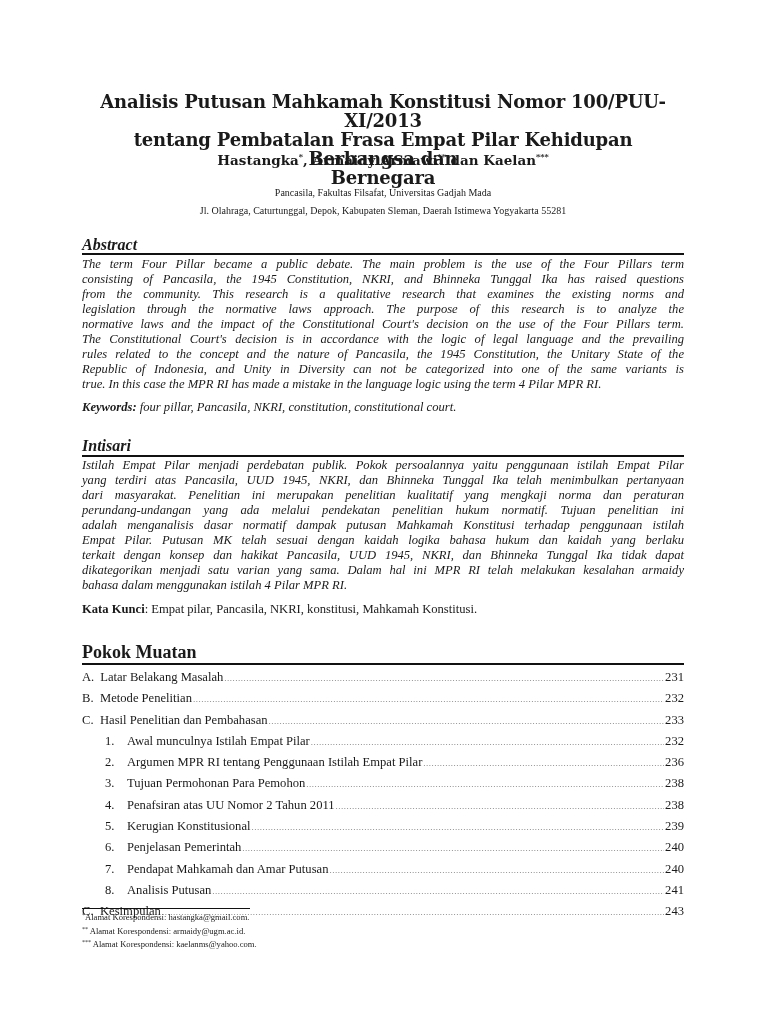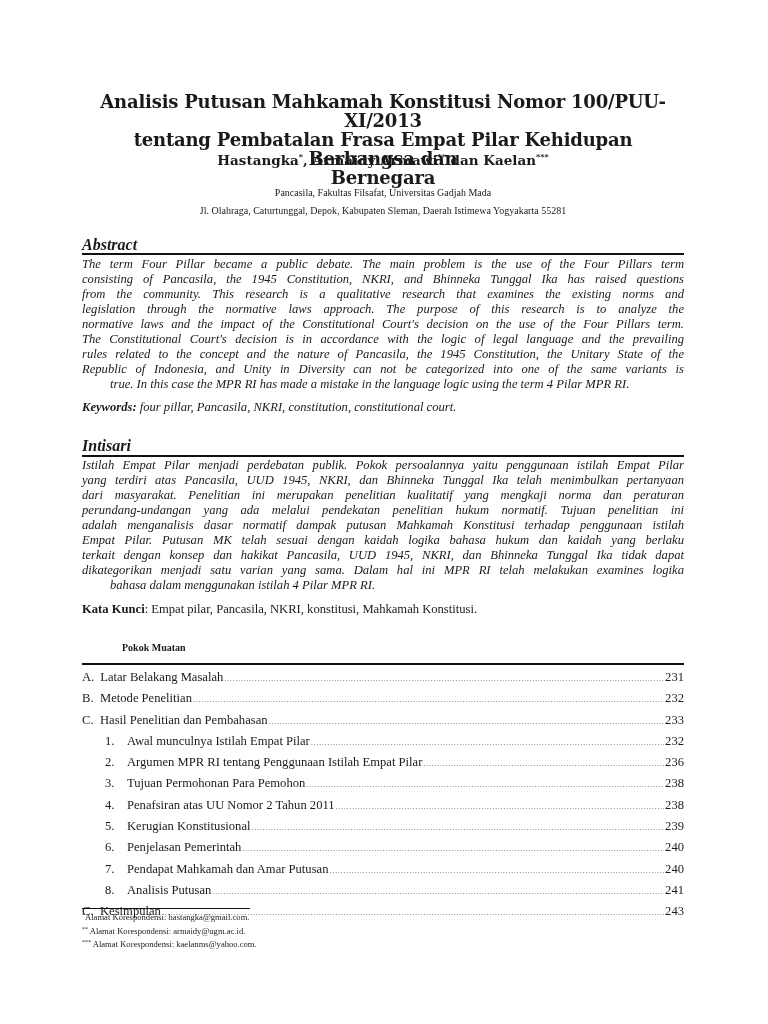--- a/index.html
+++ b/index.html
@@ -55,21 +55,21 @@
       font-family: "Liberation Serif", serif;
     }
     .section-head {
       position: absolute;
       left: 0;
       font-weight: bold;
       font-style: italic;
       font-size: 16px;
       font-family: "Liberation Serif", serif;
     }
-    .section-head.plain { font-style: normal; font-size: 10px; margin-left: 40px; }
+    .section-head.plain { font-style: normal; font-size: 18px; }
     .rule {
       position: absolute;
       left: 0;
       width: 602px;
       height: 2px;
       background: #111;
     }
     .para {
       position: absolute;
       left: 0;
@@ -81,21 +81,21 @@
     }
     .para.italic { font-style: italic; }
     .para .line {
       display: block;
       text-align: justify;
       text-align-last: justify;
       white-space: nowrap;
       height: 15.05px;
       font-style: italic;
     }
-    .para .line.last { text-align-last: left; margin-left: 28px; }
+    .para .line.last { text-align-last: left; }
     .kw-label { font-weight: bold; font-style: italic; }
     .kk-label { font-weight: bold; font-style: normal; }
     .toc {
       position: absolute;
       left: 0;
       top: 667px;
       width: 602px;
       font-family: "Liberation Serif", serif;
       font-size: 12.6px;
     }
@@ -181,21 +181,21 @@
   <div class="section-head" style="top:437px;">Intisari</div>
   <div class="rule" style="top:455px;"></div>
   <div class="para" style="top:458px;" id="intisari-body">
       <span class="line">Istilah Empat Pilar menjadi perdebatan publik. Pokok persoalannya yaitu penggunaan istilah Empat Pilar</span>
       <span class="line">yang terdiri atas Pancasila, UUD 1945, NKRI, dan Bhinneka Tunggal Ika telah menimbulkan pertanyaan</span>
       <span class="line">dari masyarakat. Penelitian ini merupakan penelitian kualitatif yang mengkaji norma dan peraturan</span>
       <span class="line">perundang-undangan yang ada melalui pendekatan penelitian hukum normatif. Tujuan penelitian ini</span>
       <span class="line">adalah menganalisis dasar normatif dampak putusan Mahkamah Konstitusi terhadap penggunaan istilah</span>
       <span class="line">Empat Pilar. Putusan MK telah sesuai dengan kaidah logika bahasa hukum dan kaidah yang berlaku</span>
       <span class="line">terkait dengan konsep dan hakikat Pancasila, UUD 1945, NKRI, dan Bhinneka Tunggal Ika tidak dapat</span>
-      <span class="line">dikategorikan menjadi satu varian yang sama. Dalam hal ini MPR RI telah melakukan examines logika</span>
+      <span class="line">dikategorikan menjadi satu varian yang sama. Dalam hal ini MPR RI telah melakukan kesalahan armaidy</span>
       <span class="line last">bahasa dalam menggunakan istilah 4 Pilar MPR RI.</span>
     </div>
   <div class="para" style="top:602px;">
     <span class="kk-label">Kata Kunci</span><span>: Empat pilar, Pancasila, NKRI, konstitusi, Mahkamah Konstitusi.</span>
   </div>
 
   <div class="section-head plain" style="top:642px;">Pokok Muatan</div>
   <div class="rule" style="top:663px;"></div>
   <div class="toc" id="toc">
       <div class="toc-row">

